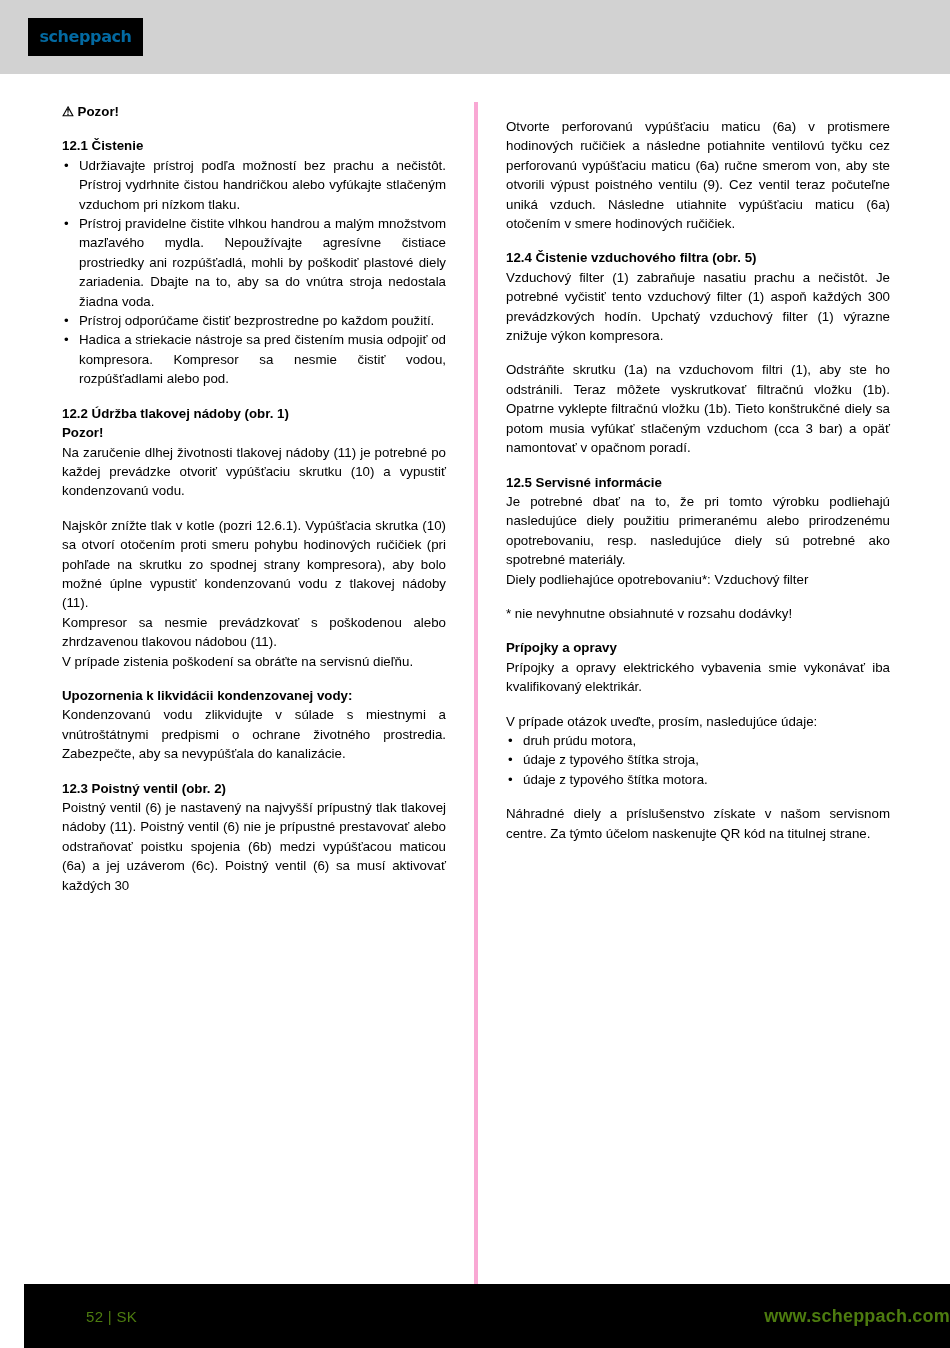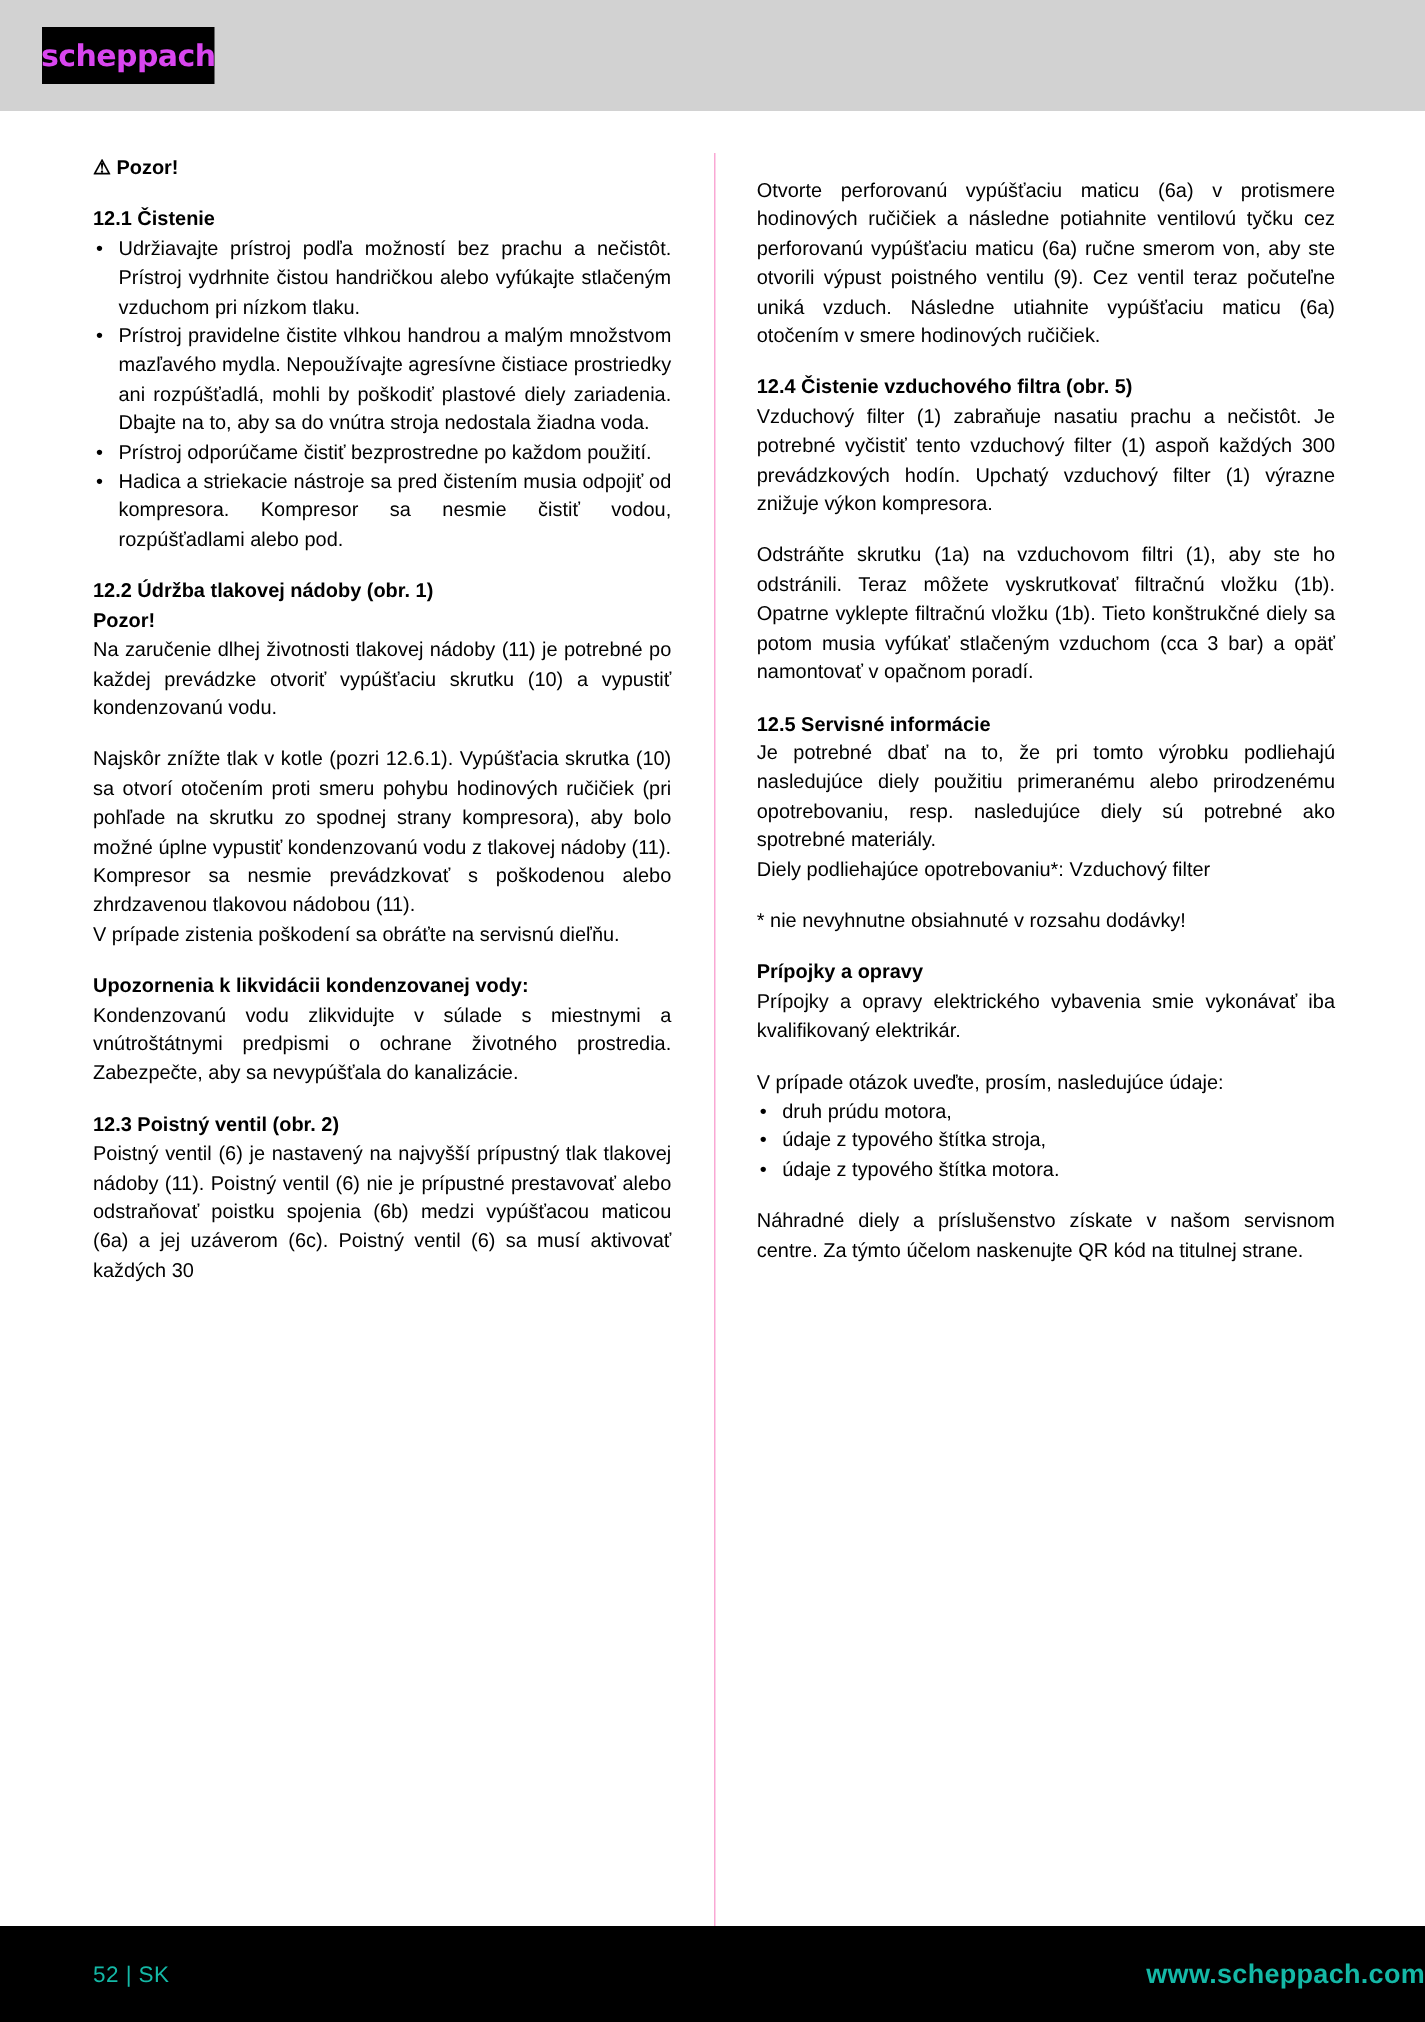--- a/index.html
+++ b/index.html
@@ -34,44 +34,44 @@
     left: 28px;
     top: 18px;
     width: 115px;
     height: 38px;
     background: #000000;
     display: flex;
     align-items: center;
     justify-content: center;
   }
   .logo-text {
-    color: #d946ef;
+    color: #0369a1;
     font-family: "DejaVu Sans", sans-serif;
     font-weight: bold;
-    font-size: 20px;
+    font-size: 16px;
     letter-spacing: -0.4px;
     line-height: 1;
   }
   
   .content {
     flex: 1 1 auto;
     padding: 28px 60px 0 62px;
     display: flex;
     gap: 0px;
     position: relative;
   }
   .column {
     width: 395px;
     font-size: 13.3px;
     line-height: 1.46;
     text-align: justify;
   }
   .column.left {
     padding-right: 28px;
-    border-right: 1px solid #f9a8d4;
+    border-right: 4px solid #f9a8d4;
   }
   .column.right {
     padding-left: 28px;
   }
   p {
     margin: 0 0 0px 0;
   }
   .blank {
     height: 15px;
   }
@@ -102,25 +102,26 @@
     left: 2px;
     top: 0;
   }
   .nojust {
     text-align: left;
   }
   
   .footer {
     height: 64px;
     background: #000000;
-    color: #14b8a6;
+    color: #4d7c0f;
     flex: 0 0 auto;
     display: flex;
     align-items: center;
     position: relative;
+    margin-left: 24px;
   }
   .footer-page {
     position: absolute;
     left: 62px;
     font-size: 15px;
     letter-spacing: 0.3px;
   }
   .footer-url {
     width: 100%;
     text-align: right;

